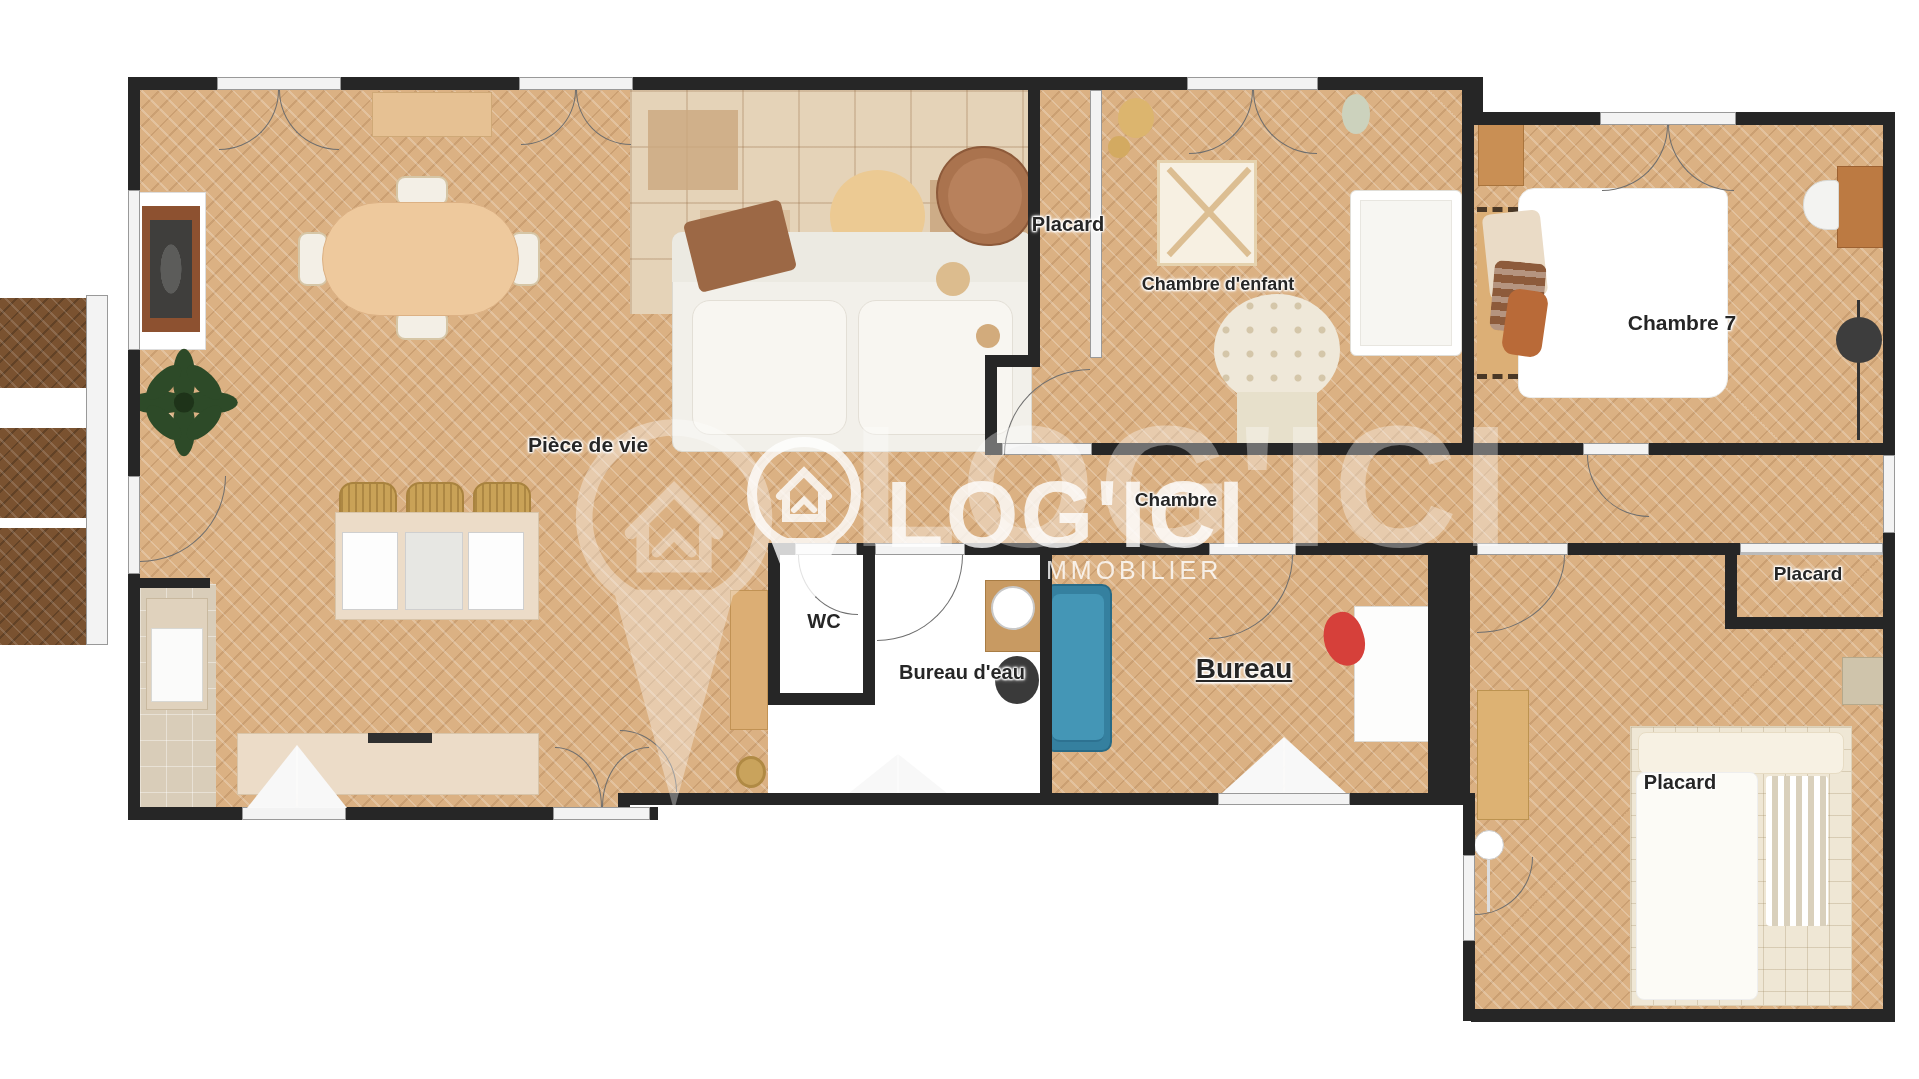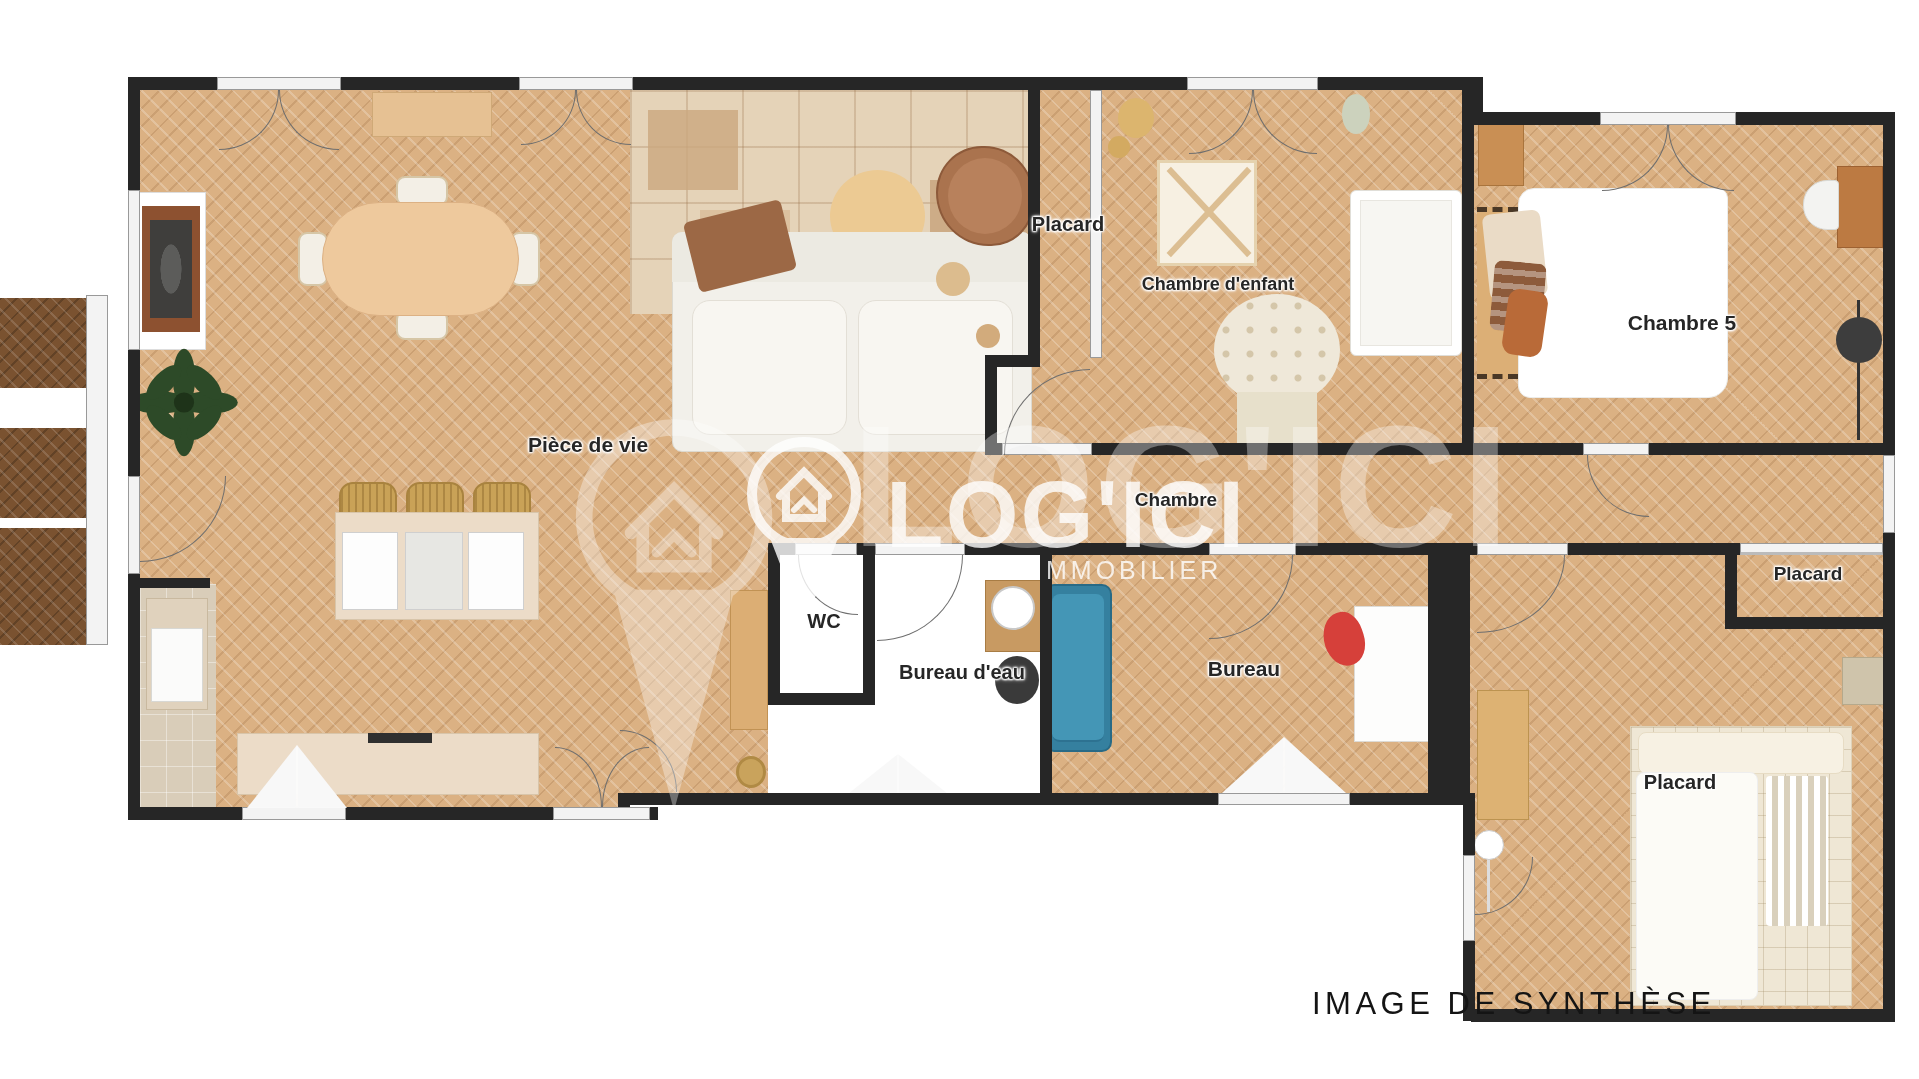--- a/index.html
+++ b/index.html
@@ -246,23 +246,22 @@
       <path d="M46,62 L46,88 L82,88 L82,62" fill="none" stroke="#fff" stroke-width="8"></path>
       <path d="M54,80 L64,70 L74,80" fill="none" stroke="#fff" stroke-width="6" stroke-linecap="round"></path>
     </svg>
     <div class="wm" style="left:886px;top:468px;font-size:94px;font-weight:600;letter-spacing:2px;">LOG'ICI</div>
     <div class="wm" style="left:972px;top:558px;font-size:25px;font-weight:400;letter-spacing:4px;margin-left:8px;">DU IMMOBILIER</div>
   </div>
 
   <div class="room-label" style="left:588px;top:445px;font-size:21px;text-align:center;">Pièce de vie</div>
   <div class="room-label" style="left:1068px;top:224px;font-size:20px;">Placard</div>
   <div class="room-label" style="left:1218px;top:284px;font-size:18px;">Chambre d'enfant</div>
-  <div class="room-label" style="left:1682px;top:323px;font-size:21px;">Chambre 5</div>
+  <div class="room-label" style="left:1682px;top:323px;font-size:21px;">Chambre 7</div>
   <div class="room-label" style="left:1176px;top:500px;font-size:19px;">Chambre</div>
   <div class="room-label" style="left:824px;top:621px;font-size:20px;">WC</div>
   <div class="room-label" style="left:962px;top:672px;font-size:20px;">Bureau d'eau</div>
-  <div class="room-label" style="left:1244px;top:669px;font-size:21px;">Bureau</div>
+  <div class="room-label" style="left:1244px;top:669px;font-size:28px;text-decoration:underline;">Bureau</div>
   <div class="room-label" style="left:1808px;top:574px;font-size:19px;">Placard</div>
   <div class="room-label" style="left:1680px;top:782px;font-size:20px;">Placard</div>
 
-  <div class="caption" style="left:1312px;top:986px;">IMAGE DE SYNTHÈSE</div>
 
 </div>
 
 </body></html>

